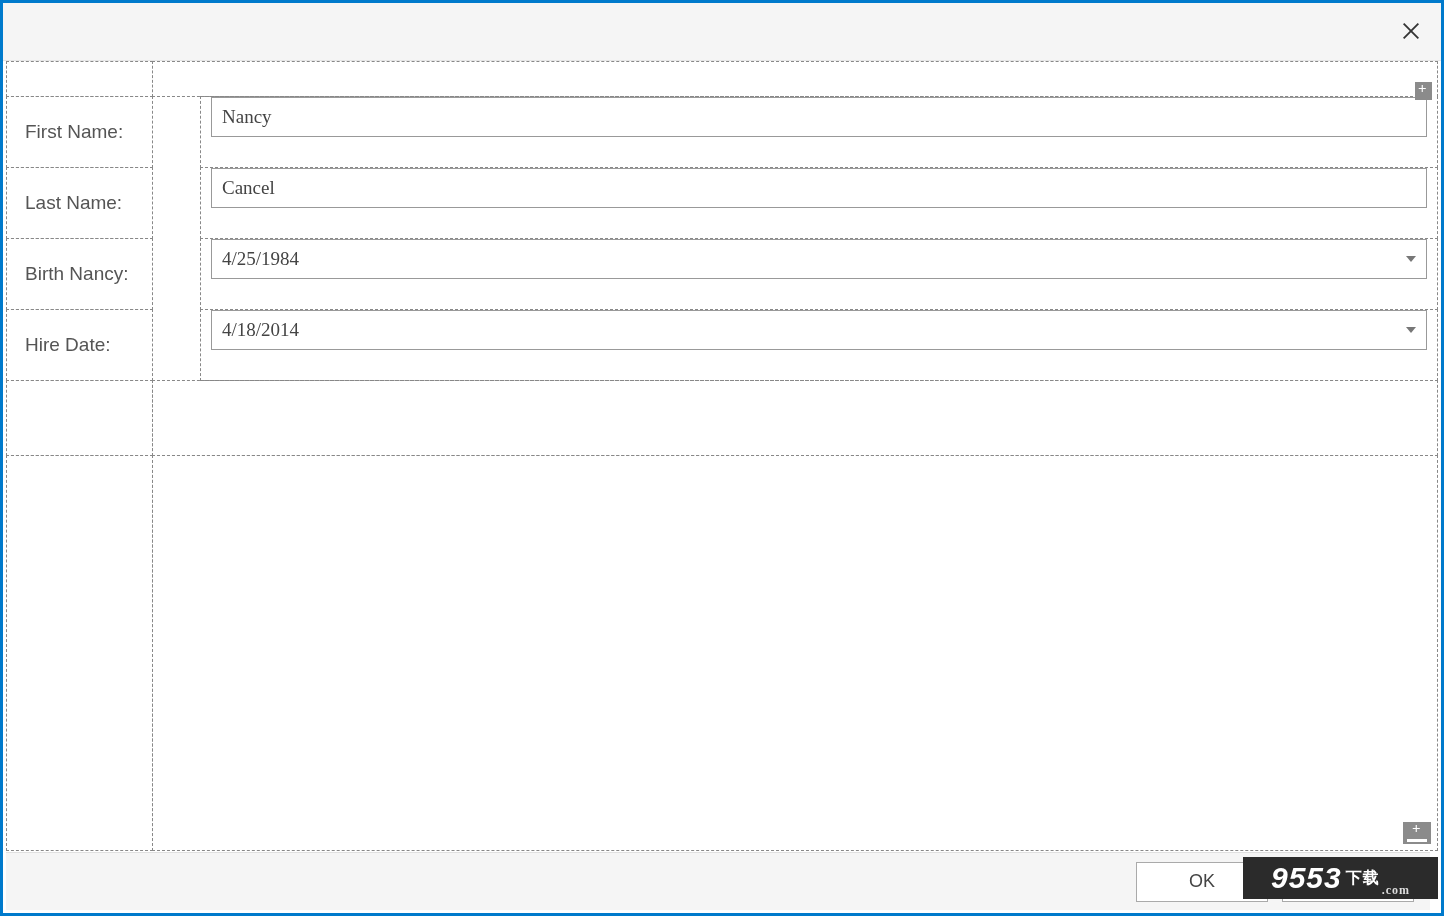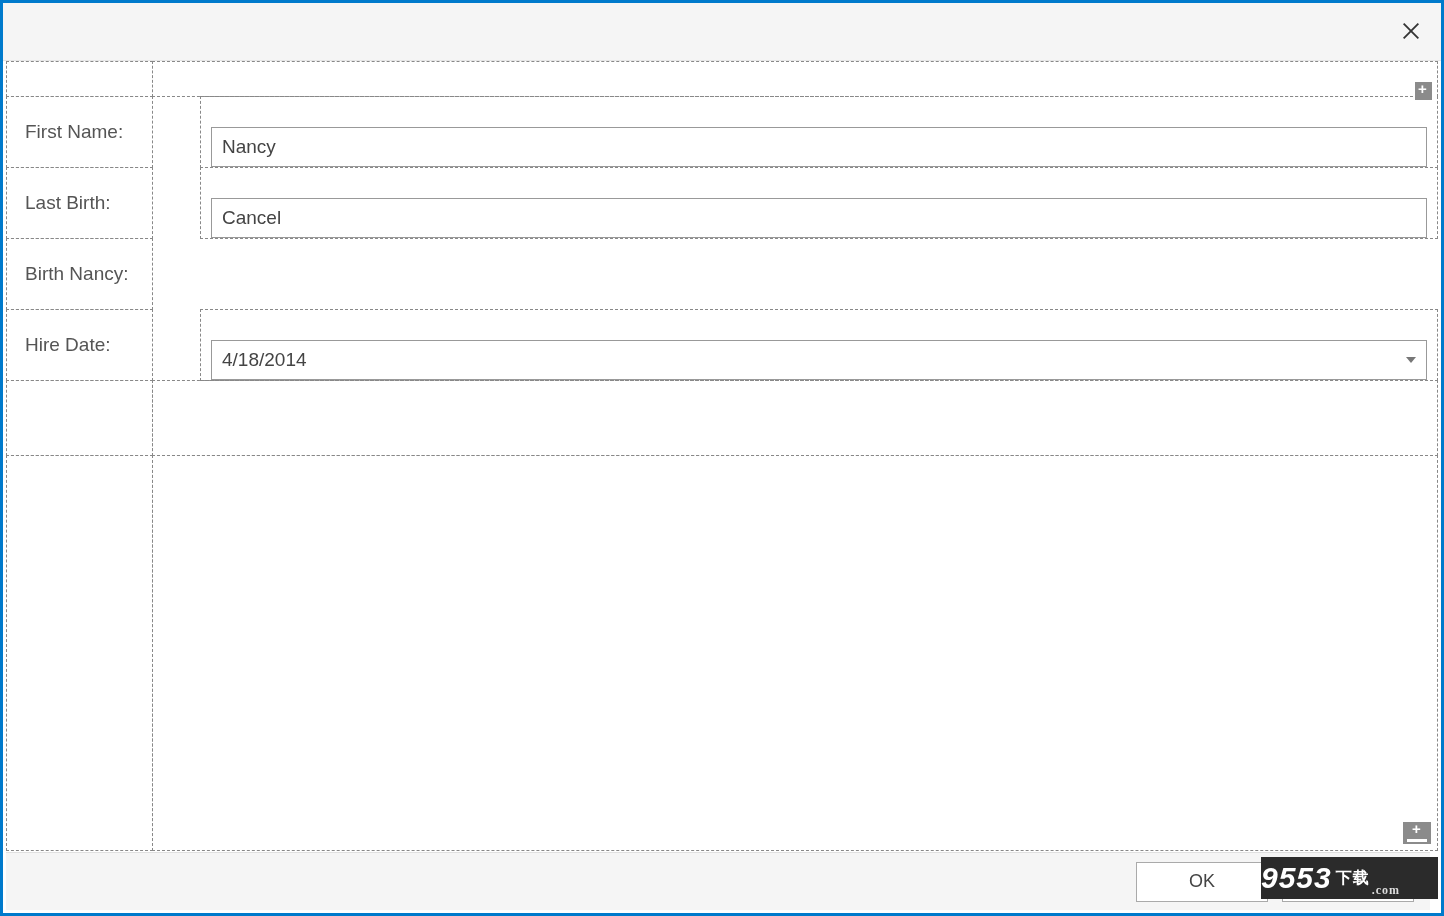--- a/index.html
+++ b/index.html
@@ -95,24 +95,25 @@
     width: 147px;
     display: flex;
     align-items: center;
     padding: 0 14px 0 18px;
     font-size: 19px;
     color: #555;
   }
   .field-col {
     flex: 1;
     display: flex;
-    align-items: flex-end;
+    align-items: flex-start;
     padding: 0 10px;
     margin-left: -1px;
     position: relative;
+    font-family: Liberation Serif, serif;
   }
   .text-input, .combo {
     width: 100%;
     height: 40px;
     border: 1px solid #999;
     background: #fff;
     font-size: 19px;
     color: #444;
     padding: 0 10px;
     display: flex;
@@ -197,32 +198,32 @@
     display: flex;
     align-items: center;
     justify-content: center;
     cursor: pointer;
   }
 
   .watermark {
     position: absolute;
     right: 3px;
     bottom: 14px;
-    width: 177px;
+    width: 195px;
     height: 42px;
     background: #2b2b2b;
     color: #fff;
     font-weight: 800;
     font-style: italic;
     font-size: 30px;
     line-height: 34px;
     letter-spacing: 1px;
     display: flex;
     align-items: center;
-    justify-content: flex-start;
+    justify-content: center;
     z-index: 10;
     font-family: Arial, sans-serif;
   }
   .watermark .sub {
     font-size: 12px;
     font-style: normal;
     font-weight: 600;
     color: #ddd;
     margin-left: 2px;
     line-height: 10px;
@@ -265,31 +266,37 @@
     <div class="form-row">
       <div class="label-col cell-dashed">First Name:</div>
       <div class="field-col cell-dashed">
         <div class="text-input">
           <span>Nancy</span>
         </div>
       </div>
     </div>
 
     <div class="form-row">
-      <div class="label-col cell-dashed">Last Birth:</div>
+      <div class="label-col cell-dashed">Last Name:</div>
       <div class="field-col cell-dashed">
         <div class="text-input">
           <span>Cancel</span>
         </div>
       </div>
     </div>
 
 
     <div class="form-row">
       <div class="label-col cell-dashed">Birth Nancy:</div>
+      <div class="field-col cell-dashed">
+        <div class="combo">
+          <span>4/25/1984</span>
+          <span class="arrow"></span>
+        </div>
+      </div>
     </div>
 
     <div class="form-row">
       <div class="label-col cell-dashed">Hire Date:</div>
       <div class="field-col cell-dashed">
         <div class="combo">
           <span>4/18/2014</span>
           <span class="arrow"></span>
         </div>
       </div>

